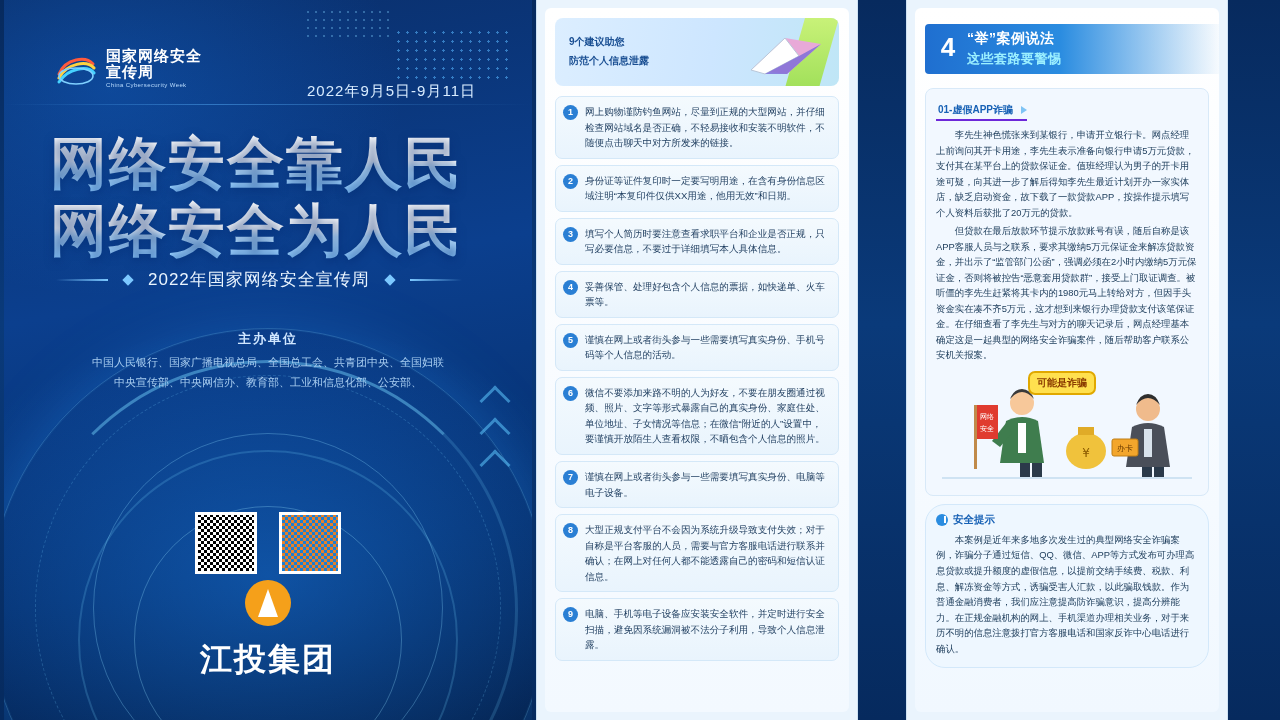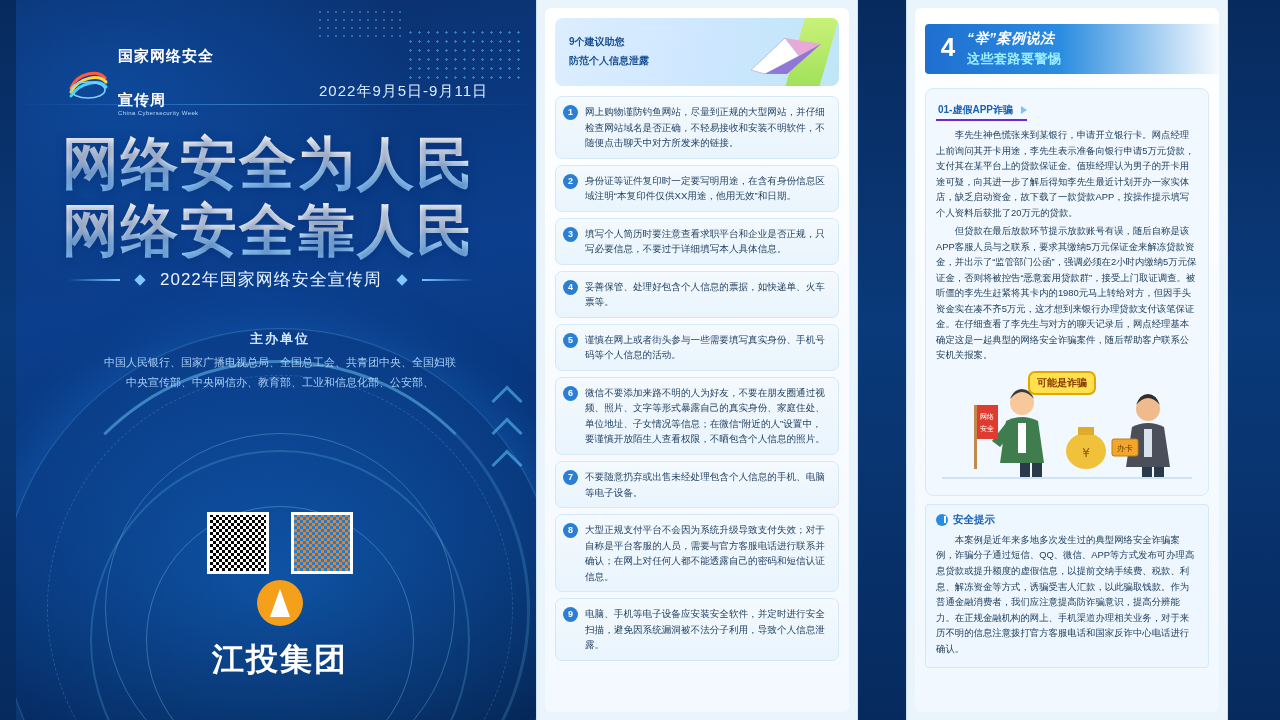--- a/index.html
+++ b/index.html
@@ -12,21 +12,21 @@
   }
   .stage {
     position: relative;
     width: 1280px; height: 720px;
     background: linear-gradient(180deg,#072a5e 0%, #0a3a7a 45%, #062a5e 100%);
     overflow: hidden;
   }
 
   
   .poster {
-    position: absolute; left: 16px; top: 0; width: 528px; height: 720px;
+    position: absolute; left: 4px; top: 0; width: 528px; height: 720px;
     background:
       radial-gradient(ellipse 520px 360px at 50% 80%, rgba(30,140,255,0.38), rgba(0,0,0,0) 70%),
       radial-gradient(ellipse 420px 300px at 20% 12%, rgba(20,110,220,0.35), rgba(0,0,0,0) 70%),
       linear-gradient(170deg,#0a2f6b 0%, #0b3f8e 40%, #06306e 75%, #04224f 100%);
     overflow: hidden;
   }
   .poster .dots {
     position: absolute; right: 18px; top: 28px; width: 120px; height: 56px;
     background-image: radial-gradient(#58b6ff 1.1px, rgba(0,0,0,0) 1.2px);
     background-size: 9px 9px;
@@ -80,21 +80,21 @@
     display:block; width:22px; height:22px; margin: 0 0 10px 0;
     border-right:3px solid #5fc8ff; border-top:3px solid #5fc8ff;
     transform: rotate(-45deg);
   }
 
   .logo-row { position:absolute; left:52px; top:48px; display:flex; align-items:center; gap:10px; }
   .logo-mark { width:40px; height:40px; position:relative; }
   .logo-mark svg { display:block; }
   .logo-txt { line-height:1.08; }
   .logo-txt .cn { font-size:15px; font-weight:700; color:#ffffff; letter-spacing:1px; }
-  .logo-txt .cn2 { font-size:15px; font-weight:700; color:#ffffff; letter-spacing:1px;margin-top:28px; }
+  .logo-txt .cn2 { font-size:15px; font-weight:700; color:#ffffff; letter-spacing:1px; }
   .logo-txt .en { font-size:6px; color:#b9dcff; letter-spacing:.4px; margin-top:2px;}
 
   .date-text {
     position:absolute; right:56px; top:82px;
     color:#d8ecff; font-size:15px; letter-spacing:1px;
   }
 
   .headline {
     position:absolute; left:46px; top:130px; width:440px;
   }
@@ -197,21 +197,21 @@
   .p3-head { position:relative; margin:10px 10px 0 10px; height:62px; }
   .p3-head .bar {
     position:absolute; left:0; top:6px; width:300px; height:50px;
     background:linear-gradient(90deg,#1f6fd0 0%, #2a8ce0 45%, rgba(42,140,224,0) 100%);
     border-radius:4px;
   }
   .p3-head .bignum {
     position:absolute; left:8px; top:12px; width:30px; height:34px;
     color:#ffffff; font-size:26px; font-weight:700; text-align:center; line-height:34px;
   }
-  .p3-head .t1 { position:absolute; left:42px; top:12px; color:#ffffff; font-size:14px; font-weight:700; letter-spacing:.5px;font-style:italic;}
+  .p3-head .t1 { position:absolute; left:42px; top:12px; color:#ffffff; font-size:14px; font-weight:700; letter-spacing:.5px;}
   .p3-head .t2 { position:absolute; left:42px; top:32px; color:#9cf0ff; font-size:13px; font-weight:700; letter-spacing:.5px;}
 
   .card {
     margin:8px 10px 0 10px;
     background:#f2f8ff;
     border:1px solid #d8e9f8;
     border-radius:8px;
     padding:10px 10px 8px 10px;
   }
   .case-tag {
@@ -227,21 +227,21 @@
 
   .illus { position:relative; height:118px; margin-top:6px; }
   .bubble {
     position:absolute; left:92px; top:2px;
     background:#ffe04f; border:2px solid #e0a800; border-radius:7px;
     font-size:10px; font-weight:700; color:#8a3b00; padding:3px 7px;
   }
   .ground { position:absolute; left:6px; right:6px; bottom:8px; height:2px; background:#cfe3f3; }
 
   .tip {
-    margin:8px 10px 10px 10px; background:#eef7ff; border:1px solid #d3e8fa; border-radius:4px;
+    margin:8px 10px 10px 10px; background:#eef7ff; border:1px solid #d3e8fa; border-radius:20px;
     padding:8px 10px 10px 10px;
   }
   .tip-head { display:flex; align-items:center; gap:5px; margin-bottom:5px; }
   .tip-head .dot { width:12px; height:12px; border-radius:50%; background:#2a8ce0; position:relative; }
   .tip-head .dot::after{ content:""; position:absolute; left:4.5px; top:2.5px; width:3px; height:7px; border-right:2px solid #fff;}
   .tip-head .lbl { color:#1761b5; font-size:10.5px; font-weight:700; }
   .tip-txt { font-size:9.4px; line-height:1.66; color:#22415f; text-indent:2em; }
 </style>
 </head>
 <body>
@@ -273,22 +273,22 @@
       <div class="logo-txt">
         <div class="cn">国家网络安全</div>
         <div class="cn2">宣传周</div>
         <div class="en">China Cybersecurity Week</div>
       </div>
     </div>
 
     <div class="date-text">2022年9月5日-9月11日</div>
 
     <div class="headline">
+      <div>网络安全靠人民</div>
       <div>网络安全为人民</div>
-      <div>网络安全靠人民</div>
     </div>
 
     <div class="subbar">
       <span class="ln"></span>
       <span class="dia"></span>
       <span class="txt">2022年国家网络安全宣传周</span>
       <span class="dia"></span>
       <span class="ln r"></span>
     </div>
 
@@ -350,21 +350,21 @@
         <div class="item">
           <span class="num">5</span>
           <span class="itxt">谨慎在网上或者街头参与一些需要填写真实身份、手机号码等个人信息的活动。</span>
         </div>
         <div class="item">
           <span class="num">6</span>
           <span class="itxt">微信不要添加来路不明的人为好友，不要在朋友圈通过视频、照片、文字等形式暴露自己的真实身份、家庭住处、单位地址、子女情况等信息；在微信“附近的人”设置中，要谨慎开放陌生人查看权限，不晒包含个人信息的照片。</span>
         </div>
         <div class="item">
           <span class="num">7</span>
-          <span class="itxt">不要随意扔弃或出售未经处理包含个人信息的手机、电脑等电子设备。</span>
+          <span class="itxt">谨慎在网上或者街头参与一些需要填写真实身份、电脑等电子设备。</span>
         </div>
         <div class="item">
           <span class="num">8</span>
           <span class="itxt">大型正规支付平台不会因为系统升级导致支付失效；对于自称是平台客服的人员，需要与官方客服电话进行联系并确认；在网上对任何人都不能透露自己的密码和短信认证信息。</span>
         </div>
         <div class="item">
           <span class="num">9</span>
           <span class="itxt">电脑、手机等电子设备应安装安全软件，并定时进行安全扫描，避免因系统漏洞被不法分子利用，导致个人信息泄露。</span>
         </div>
       </div>

